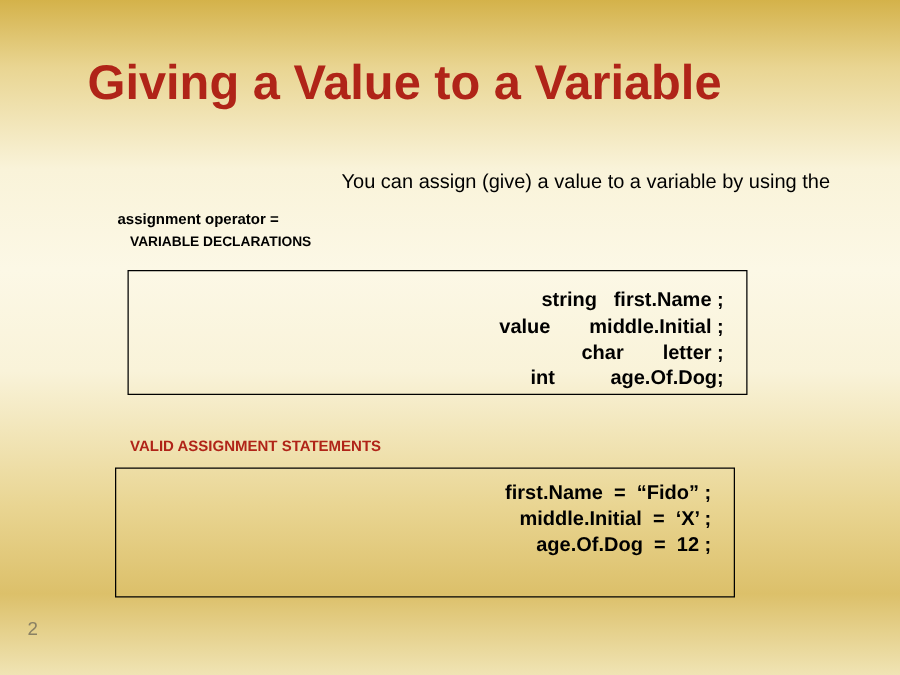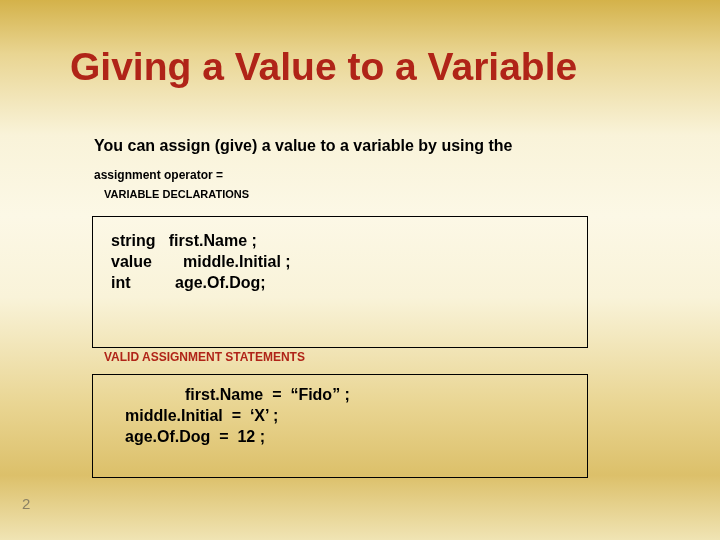--- a/index.html
+++ b/index.html
@@ -19,37 +19,38 @@
       #d4b24a 0%,
       #e9d592 10%,
       #f9f3d9 25%,
       #fcf8e6 40%,
       #f9f3d9 55%,
       #e9d592 75%,
       #dcc06a 88%,
       #f0e4b4 100%
     );
     position: relative;
+    text-align: right;
   }
   .title {
     position: absolute;
     top: 46px;
     left: 70px;
     font-size: 39px;
     font-weight: bold;
     color: #b02418;
     line-height: 1.1;
   }
   .intro {
     position: absolute;
     top: 132px;
     left: 94px;
-    right: 44px;
+    right: 56px;
     font-size: 16px;
-    font-weight: bold;
+    font-weight: normal;
     color: #000;
     line-height: 1.7;
   }
   .intro2 {
     position: absolute;
     top: 168px;
     left: 94px;
     font-size: 12px;
     font-weight: bold;
     color: #000;
@@ -58,23 +59,23 @@
     position: absolute;
     top: 188px;
     left: 104px;
     font-size: 11px;
     font-weight: bold;
     color: #000;
   }
   .codebox1 {
     position: absolute;
     top: 216px;
-    left: 92px;
+    left: 102px;
     width: 496px;
-    height: 132px;
+    height: 100px;
     border: 1.5px solid #000;
     box-sizing: border-box;
     padding: 14px 18px 10px 18px;
     background: transparent;
   }
   .codebox1 .line, .codebox2 .line {
     font-family: Arial, Helvetica, sans-serif;
     font-size: 16px;
     font-weight: bold;
     color: #000;
@@ -119,20 +120,21 @@
   <div class="title">Giving a Value to a Variable</div>
 
   <div class="intro">You can assign (give) a value to a variable by using the</div>
   <div class="intro2">assignment operator =</div>
 
   <div class="subhead1">VARIABLE DECLARATIONS</div>
 
   <div class="codebox1">
     <div class="line">string   first.Name ;</div>
     <div class="line">value       middle.Initial ;</div>
+    <div class="line">char       letter ;</div>
     <div class="line">int          age.Of.Dog;</div>
   </div>
 
   <div class="subhead2">VALID ASSIGNMENT STATEMENTS</div>
 
   <div class="codebox2">
     <div class="line first">first.Name  =  “Fido” ;</div>
     <div class="line">middle.Initial  =  ‘X’ ;</div>
     <div class="line">age.Of.Dog  =  12 ;</div>
   </div>

